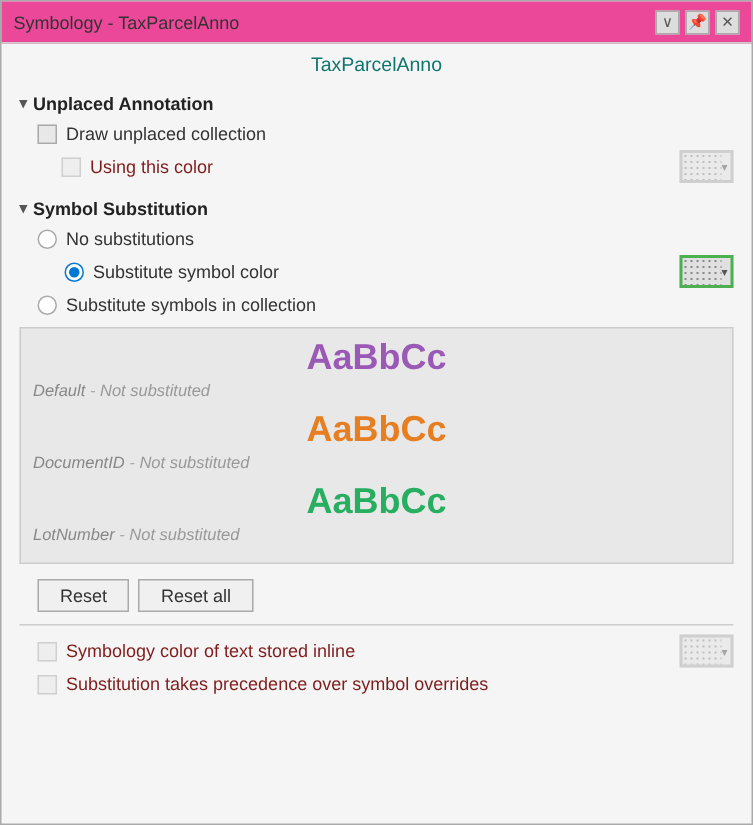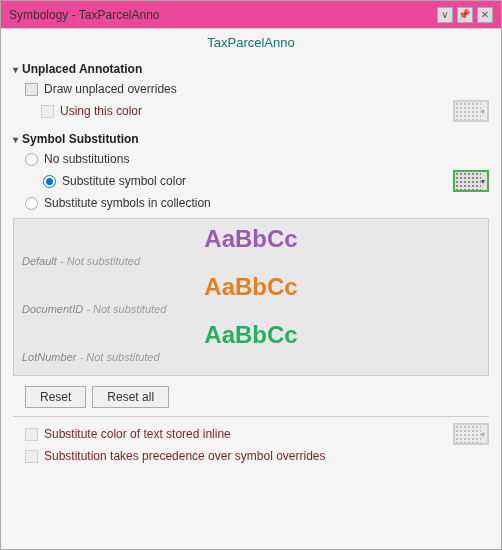--- a/index.html
+++ b/index.html
@@ -228,21 +228,21 @@
 
   <div class="content">
 
     <div class="section-header">
       <span class="arrow">▾</span>
       <span>Unplaced Annotation</span>
     </div>
 
     <div class="row">
       <div class="checkbox"></div>
-      <span class="label-text">Draw unplaced overrides</span>
+      <span class="label-text">Draw unplaced collection</span>
     </div>
 
     <div class="row" style="padding-left: 28px; justify-content: space-between;">
       <div style="display:flex; align-items:center; gap:6px;">
         <div class="checkbox disabled"></div>
         <span class="label-text disabled">Using this color</span>
       </div>
       <div class="color-picker disabled">
         <div class="dot-pattern"></div>
         <span class="arrow-down">▾</span>
@@ -310,21 +310,21 @@
       <button class="btn">Reset</button>
       <button class="btn">Reset all</button>
     </div>
 
     <hr class="divider">
 
     <div class="bottom-rows">
       <div class="row" style="justify-content: space-between;">
         <div style="display:flex; align-items:center; gap:6px;">
           <div class="checkbox disabled"></div>
-          <span class="label-text disabled">Substitute color of text stored inline</span>
+          <span class="label-text disabled">Symbology color of text stored inline</span>
         </div>
         <div class="color-picker disabled">
           <div class="dot-pattern"></div>
           <span class="arrow-down">▾</span>
         </div>
       </div>
       <div class="row">
         <div class="checkbox disabled"></div>
         <span class="label-text disabled">Substitution takes precedence over symbol overrides</span>
       </div>

